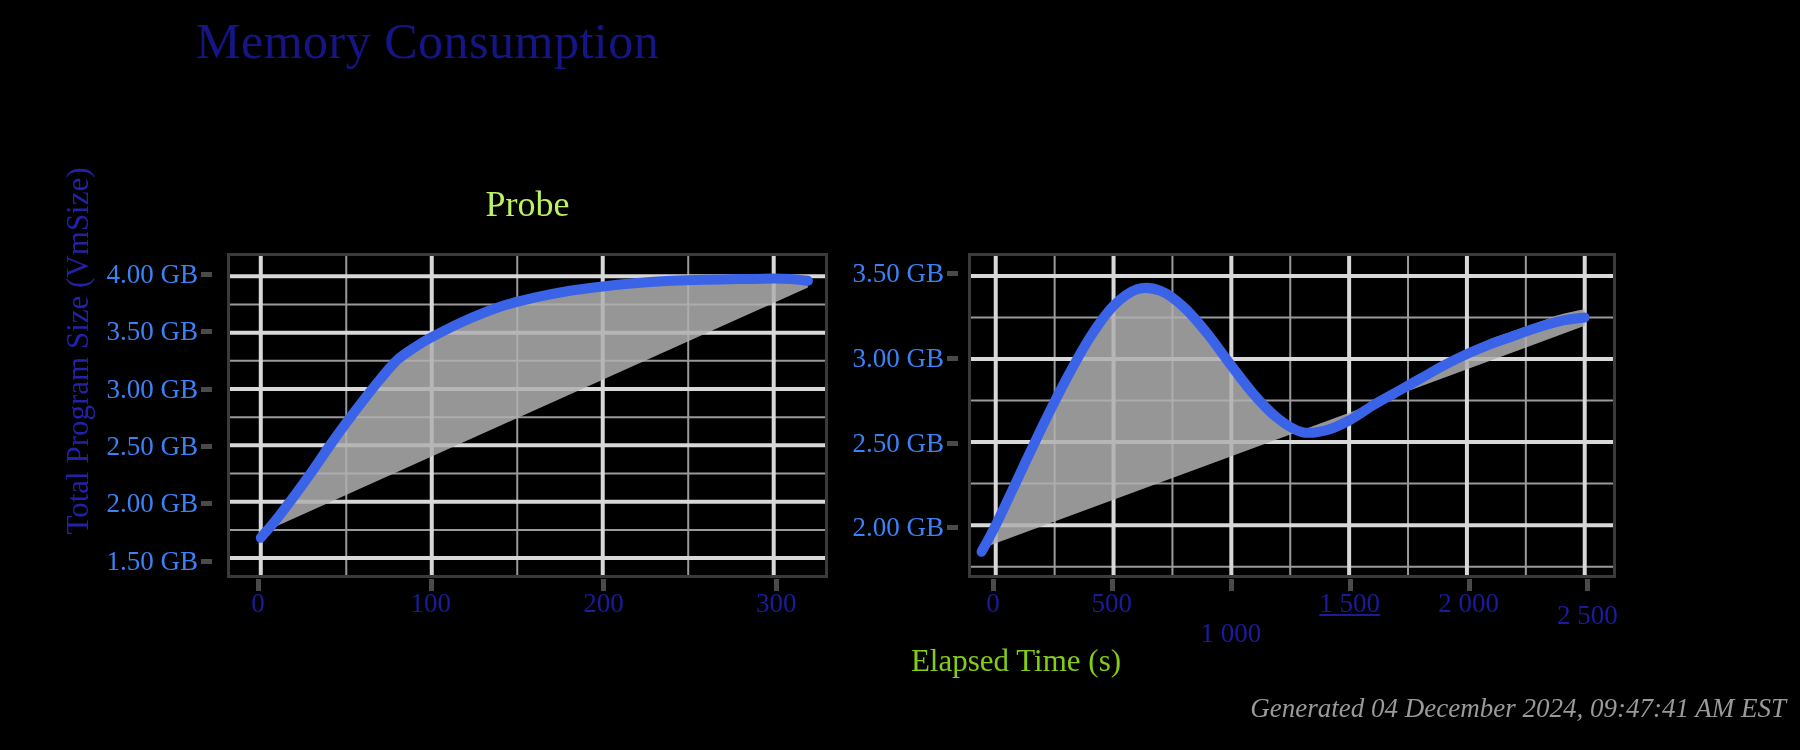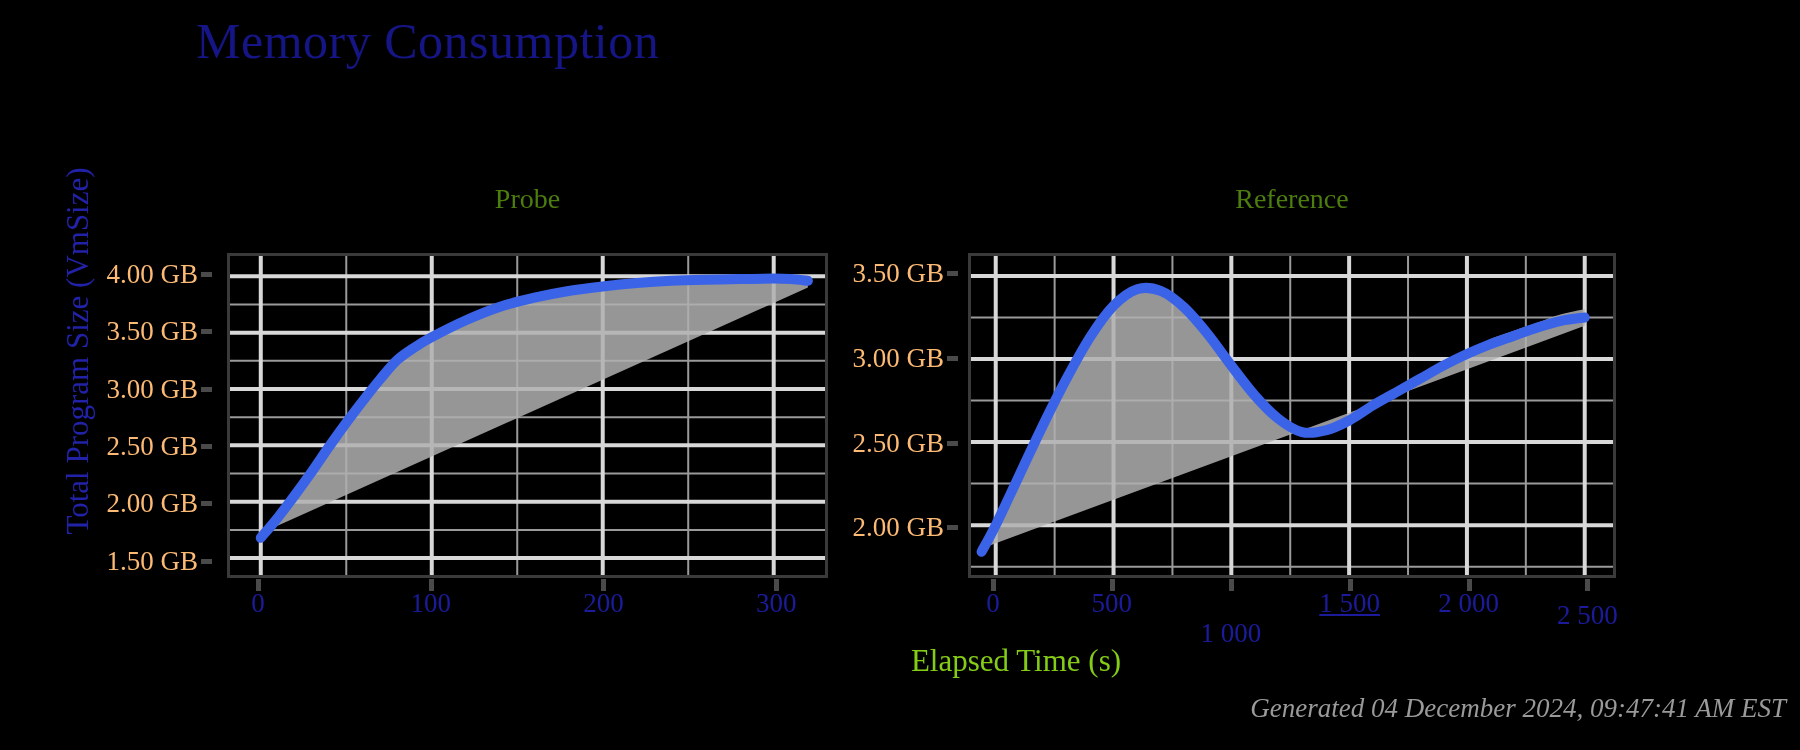--- a/index.html
+++ b/index.html
@@ -39,34 +39,34 @@
     font-size:27px;color:#9a9a9a;font-style:italic;white-space:nowrap;
     font-family:"Liberation Serif","DejaVu Serif",serif;
   }
 
   .panel{position:absolute;top:253px;height:325px;}
   .panel.left{left:211px;width:601px;}
   .panel.right{left:952px;width:648px;}
 
   .panel-title{
     position:absolute;top:-70px;left:0;width:100%;text-align:center;
-    font-size:28px;color:#4d7c0f;white-space:nowrap;
+    font-size:36px;color:#bef264;white-space:nowrap;
   }
 
   .plotframe{
     position:absolute;left:0;top:0;width:100%;height:100%;
     box-sizing:border-box;
     border:3px solid #3a3a3a;
     background:#000;
   }
   .plotsvg{position:absolute;left:0;top:0;width:100%;height:100%;display:block;}
 
   .ytick-label{
     position:absolute;right:0;
-    font-size:27px;color:#fdba74;white-space:nowrap;
+    font-size:27px;color:#3b82f6;white-space:nowrap;
     transform:translateY(-50%);
     text-align:right;
   }
   .yticks-col{position:absolute;top:253px;height:325px;}
   .yticks-col.left{left:0px;width:196px;}
   .yticks-col.right{left:770px;width:172px;}
 
   .xtick-label{
     position:absolute;top:588px;
     font-size:27px;color:#1b1b9c;white-space:nowrap;
@@ -131,21 +131,20 @@
       <div class="ytick-label" style="top: 274.219px; right: 14px;">2.00 GB</div>
       <div class="tickmark" style="width: 11px; height: 5px; right: 0px; top: 272.219px;"></div>
       <div class="ytick-label" style="top: 189.583px; right: 14px;">2.50 GB</div>
       <div class="tickmark" style="width: 11px; height: 5px; right: 0px; top: 187.583px;"></div>
       <div class="ytick-label" style="top: 104.948px; right: 14px;">3.00 GB</div>
       <div class="tickmark" style="width: 11px; height: 5px; right: 0px; top: 102.948px;"></div>
       <div class="ytick-label" style="top: 20.3125px; right: 14px;">3.50 GB</div>
       <div class="tickmark" style="width: 11px; height: 5px; right: 0px; top: 18.3125px;"></div>
     </div>
   <div class="panel right">
-    <div class="panel-title">Reference</div>
     <div class="plotframe">
       <svg class="plotsvg" id="plot-1" viewBox="0 0 648 325" preserveAspectRatio="none">
           <line x1="0" y1="316.5364583333333" x2="648" y2="316.5364583333333" stroke="#9a9a9a" stroke-width="2" vector-effect="non-scaling-stroke"></line>
           <line x1="0" y1="231.90104166666669" x2="648" y2="231.90104166666669" stroke="#9a9a9a" stroke-width="2" vector-effect="non-scaling-stroke"></line>
           <line x1="0" y1="147.265625" x2="648" y2="147.265625" stroke="#9a9a9a" stroke-width="2" vector-effect="non-scaling-stroke"></line>
           <line x1="0" y1="62.63020833333337" x2="648" y2="62.63020833333337" stroke="#9a9a9a" stroke-width="2" vector-effect="non-scaling-stroke"></line>
           <line x1="84.41834862385322" y1="0" x2="84.41834862385322" y2="325" stroke="#9a9a9a" stroke-width="2" vector-effect="non-scaling-stroke"></line>
           <line x1="203.31743119266056" y1="0" x2="203.31743119266056" y2="325" stroke="#9a9a9a" stroke-width="2" vector-effect="non-scaling-stroke"></line>
           <line x1="322.2165137614679" y1="0" x2="322.2165137614679" y2="325" stroke="#9a9a9a" stroke-width="2" vector-effect="non-scaling-stroke"></line>
           <line x1="441.1155963302752" y1="0" x2="441.1155963302752" y2="325" stroke="#9a9a9a" stroke-width="2" vector-effect="non-scaling-stroke"></line>

